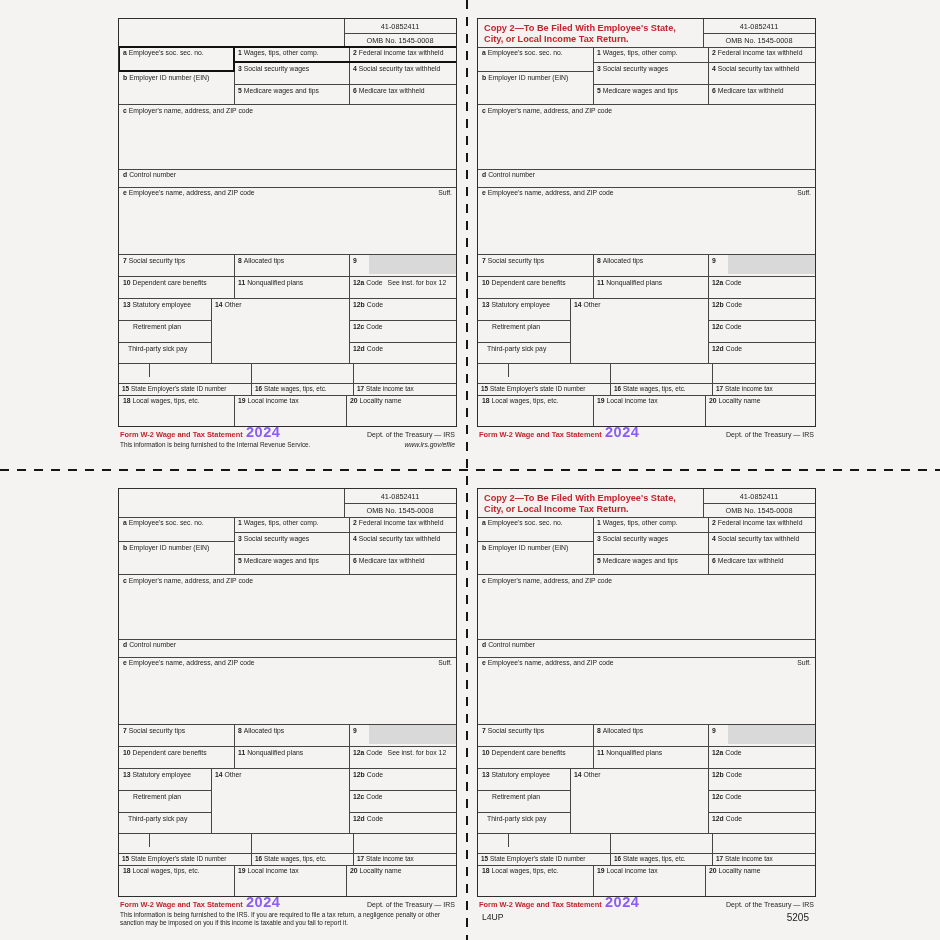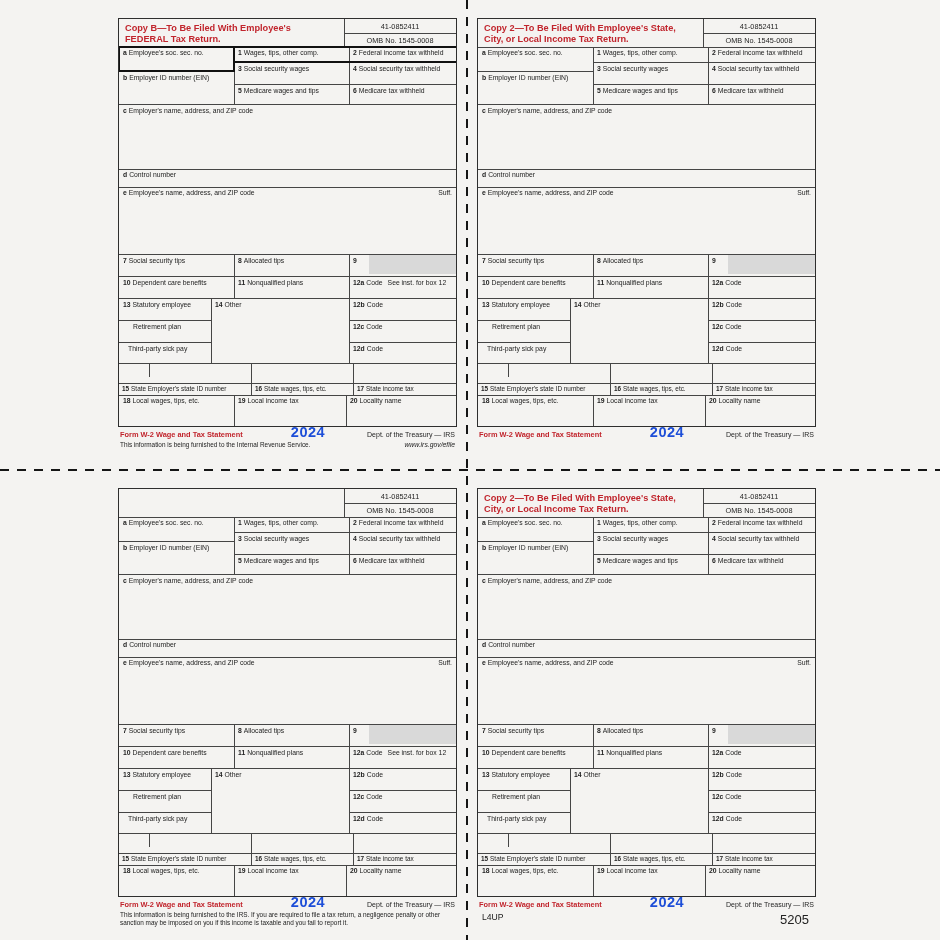--- a/index.html
+++ b/index.html
@@ -20,43 +20,39 @@
   .lbl b{margin-right:2px}
   .lbl .note12{margin-left:5px}
   .sm{font-size:6.4px}
   .suff{position:absolute;right:4px;font-size:6.8px}
   .box9gray{position:absolute;left:250px;top:236px;width:87px;height:19px;background:#d9d9d9}
   .embox{display:none;position:absolute;border:2px solid #111}
   .emph .embox{display:block}
   .embox.ea{left:-1px;top:27px;width:117px;height:26px}
   .embox.e12{left:114px;top:27px;width:226px;height:17px}
   .f-form{position:absolute;left:2px;top:412px;font-weight:bold;color:#c1252d;font-size:7.4px;white-space:nowrap}
-  .f-year{position:absolute;left:128px;top:406px;width:124px;text-align:center;font-weight:bold;
-          color:#1d4ed8;font-size:14.5px;letter-spacing:.5px}
+  .f-year{position:absolute;left:128px;top:406px;width:124px;font-weight:bold;
+          color:#8b5cf6;font-size:14.5px;letter-spacing:.5px}
   .f-dept{position:absolute;right:2px;top:413px;font-size:7px;white-space:nowrap}
   .f-note-l{position:absolute;left:2px;top:423px;width:333px;font-size:6.4px;line-height:7.6px;color:#222}
   .f-note-r{position:absolute;right:2px;top:423px;font-size:6.8px;font-style:italic;color:#222}
   .f-corner-l{position:absolute;left:5px;top:424px;font-size:8.6px;color:#222}
-  .f-corner-r{position:absolute;right:7px;top:424px;font-size:13px;color:#222}
+  .f-corner-r{position:absolute;right:7px;top:424px;font-size:10px;color:#222}
   .vdash{position:absolute;left:466px;top:0;width:2px;height:940px;
          background:repeating-linear-gradient(to bottom,#151515 0 9px,transparent 9px 17px)}
   .hdash{position:absolute;left:0;top:469px;width:940px;height:2px;
          background:repeating-linear-gradient(to right,#151515 0 9px,transparent 9px 17px)}
 </style>
 </head>
 <body>
 
 <div class="sheet">
   <div class="quad emph" style="left:118px;top:18px">
   <div class="tbl">
 
-    <div class="title">
-      <div>Copy B—To Be Filed With Employee's</div>
-      <div><i></i><span>FEDERAL Tax Return.</span></div>
-    </div>
     <div class="formnum">41-0852411</div>
     <div class="omb">OMB No. 1545-0008</div>
 
     <div class="v" style="left:225px;top:0;height:28px"></div>
     <div class="h" style="top:14px;left:225px;width:112px"></div>
     <div class="h" style="top:28px;left:0;width:337px"></div>
     <div class="v" style="left:115px;top:28px;height:57px"></div>
     <div class="v" style="left:230px;top:28px;height:57px"></div>
     <div class="h" style="top:43px;left:115px;width:222px"></div>
     <div class="h" style="top:52px;left:0;width:115px"></div>

